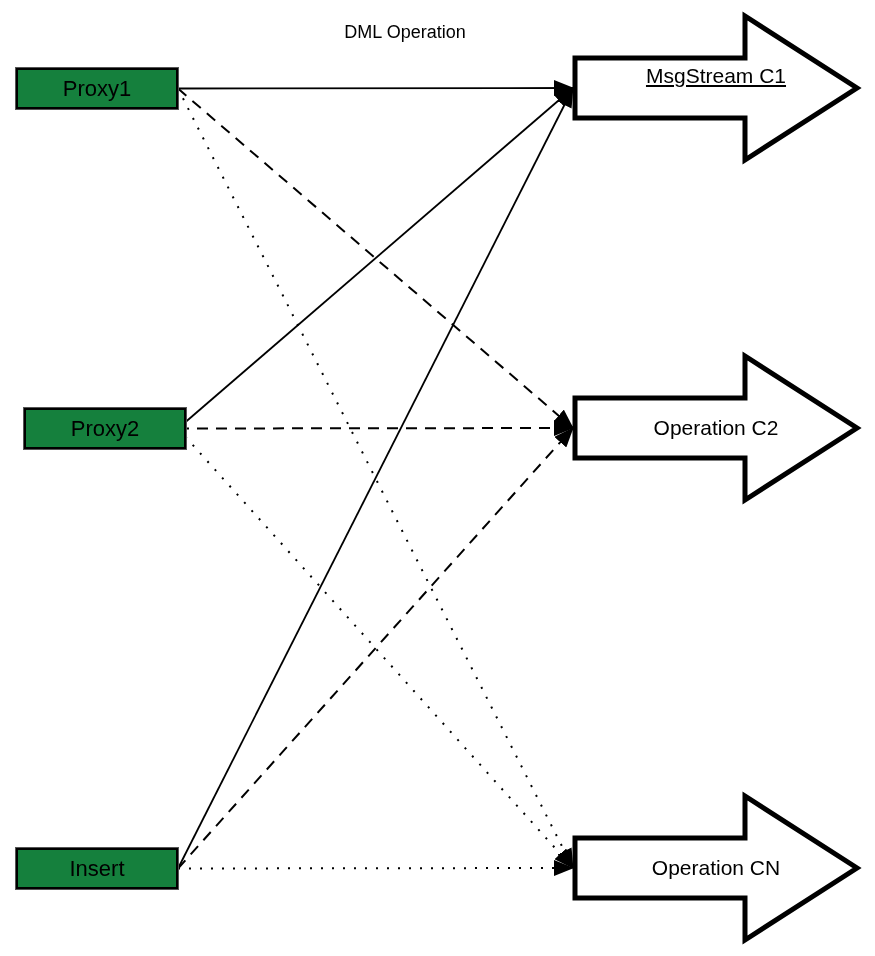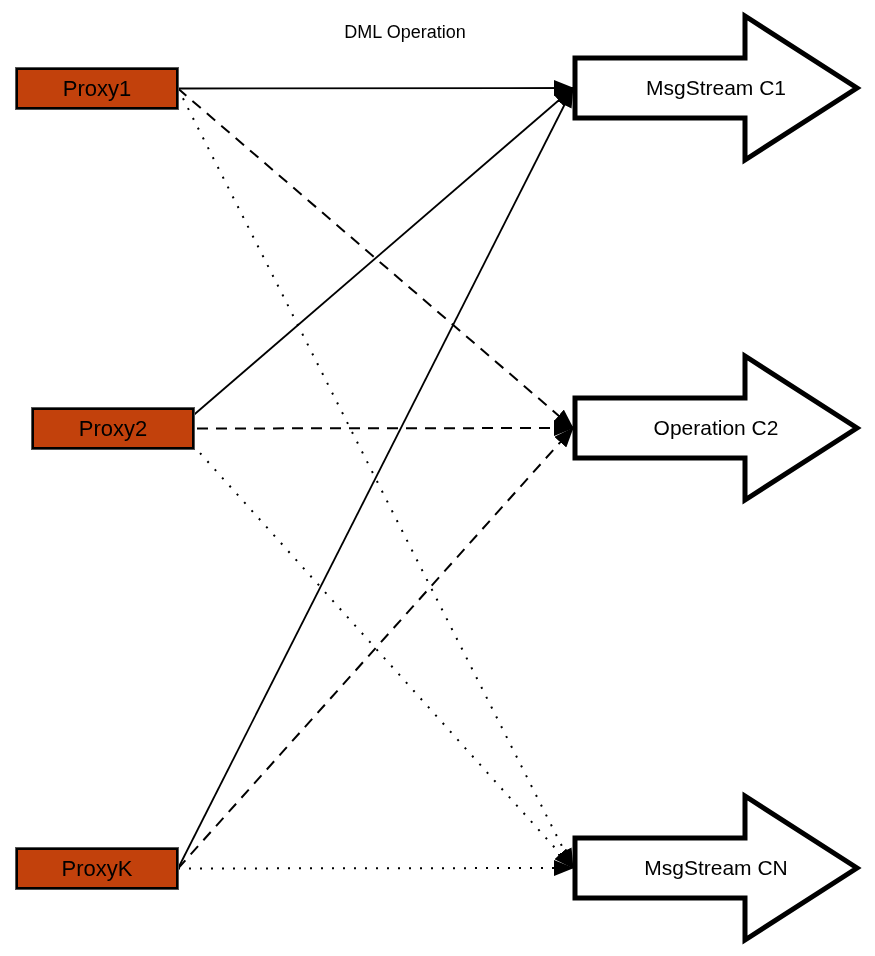--- a/index.html
+++ b/index.html
@@ -30,21 +30,21 @@
     width: 300px;
     text-align: center;
     font-size: 18px;
     line-height: 24px;
     color: #000000;
   }
   .proxy-node {
     position: absolute;
     box-sizing: border-box;
     border: 2px solid #000000;
-    background: #c2410c;
+    background: #15803d;
     display: flex;
     align-items: center;
     justify-content: center;
     font-size: 22px;
     outline: 1px solid #555555;
     outline-offset: 0px;
   }
   .stream-label {
     position: absolute;
     text-align: center;
@@ -80,24 +80,24 @@
       <polygon points="575,838 745,838 745,796 857,868 745,940 745,898 575,898" fill="#ffffff" stroke="#000000" stroke-width="5" stroke-linejoin="miter"></polygon>
     </svg>
 
   <div class="diagram-title">
     <div>DML Operation</div>
   </div>
 
   <div class="proxy-node" id="node-proxy1" style="left: 16px; top: 68px; width: 162px; height: 41px;">
     <span>Proxy1</span>
   </div>
-  <div class="proxy-node" id="node-proxy2" style="left: 32px; top: 408px; width: 162px; height: 41px;">
+  <div class="proxy-node" id="node-proxy2" style="left: 24px; top: 408px; width: 162px; height: 41px;">
     <span>Proxy2</span>
   </div>
   <div class="proxy-node" id="node-proxyk" style="left: 16px; top: 848px; width: 162px; height: 41px;">
-    <span>ProxyK</span>
+    <span>Insert</span>
   </div>
 
-  <div class="stream-label" id="label-c1" style="left: 575px; width: 282px; top: 73px;">MsgStream C1</div>
+  <div class="stream-label" id="label-c1" style="left: 575px; width: 282px; top: 61px; text-decoration: underline;">MsgStream C1</div>
   <div class="stream-label" id="label-c2" style="left: 575px; width: 282px; top: 413px;">Operation C2</div>
-  <div class="stream-label" id="label-cn" style="left: 575px; width: 282px; top: 853px;">MsgStream CN</div>
+  <div class="stream-label" id="label-cn" style="left: 575px; width: 282px; top: 853px;">Operation CN</div>
 
 </div>
 
 </body></html>

